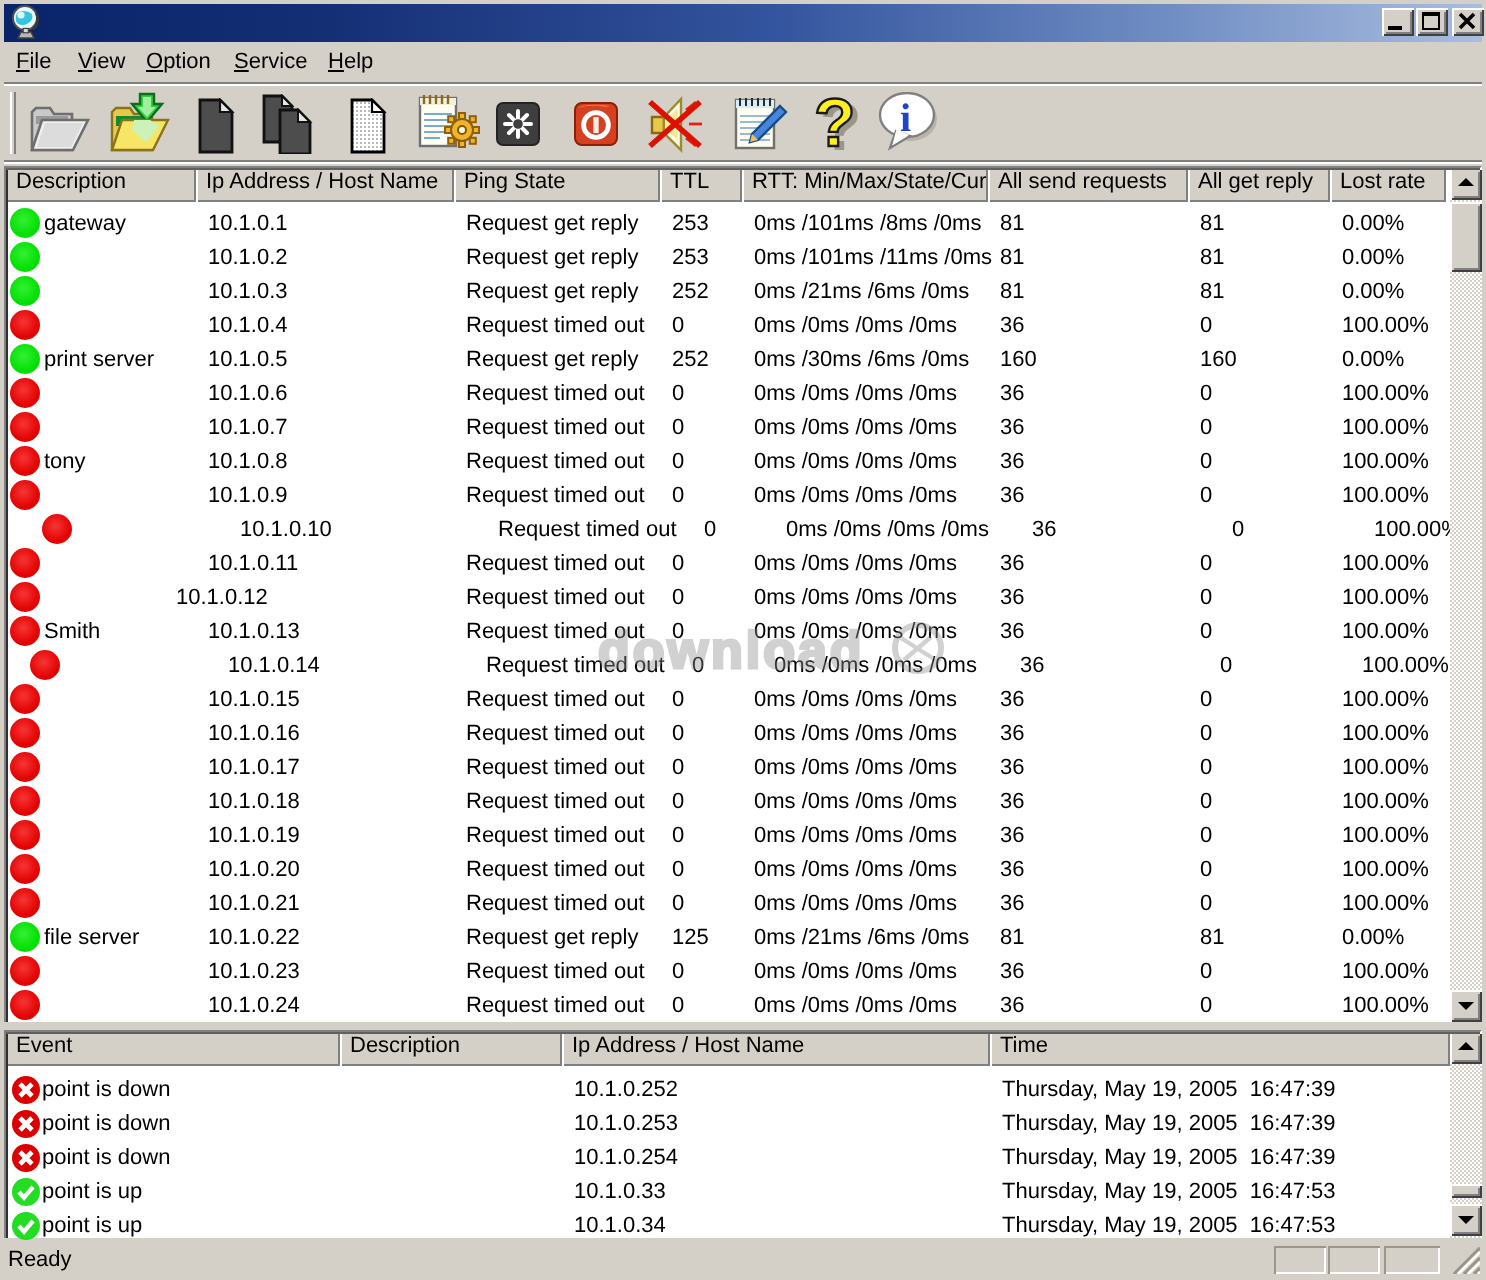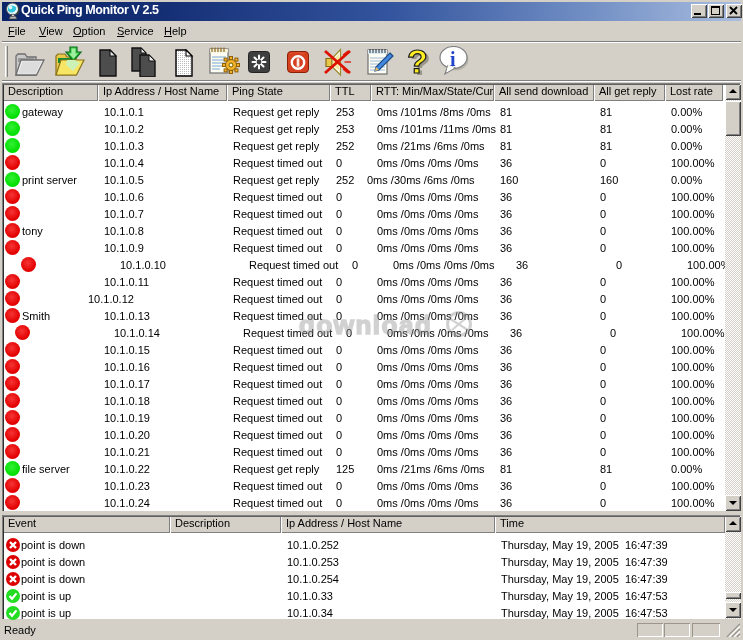--- a/index.html
+++ b/index.html
@@ -76,21 +76,20 @@
 
 <div class="titlebar">
   <svg class="appicon" style="position:absolute;left:2px;top:0px" width="17" height="18" viewBox="0 0 17 18">
     <circle cx="8.5" cy="7" r="6" fill="#e8fbfb" stroke="#505050" stroke-width="1"></circle>
     <path d="M5 4 Q9 2.5 12 5 Q13 8 9.5 10 Q5.5 11.5 4 8.5 Q3.5 5.5 5 4 Z" fill="#35c5dd"></path>
     <circle cx="6.5" cy="5.5" r="1.8" fill="#ffffff" opacity="0.85"></circle>
     <path d="M14.2 4.5 A7 7 0 0 1 12.5 12.8" fill="none" stroke="#383838" stroke-width="1.4"></path>
     <path d="M5 17 L13 17 L11.5 14 L6.5 14 Z" fill="#b8b8b8" stroke="#404040" stroke-width="0.8"></path>
     <rect x="7.6" y="12.2" width="2.6" height="2.2" fill="#d8d8d8" stroke="#404040" stroke-width="0.6"></rect>
   </svg>
-  <span class="title-text">Quick Ping Monitor V 2.5</span>
 </div>
 <div class="winbtn" style="left:691px">
     <div style="position:absolute;left:3px;top:9px;width:7px;height:2px;background:#000"></div>
   </div>
 <div class="winbtn" style="left:708px">
     <div style="position:absolute;left:3px;top:2px;width:9px;height:9px;border:1px solid #000;border-top-width:2px"></div>
   </div>
 <div class="winbtn" style="left:726px">
   <svg width="16" height="14" viewBox="0 0 16 14">
       <path d="M4 3 L11 10 M11 3 L4 10" stroke="#000" stroke-width="1.8"></path>
@@ -244,21 +243,21 @@
 
 <div class="lv lv1">
 <div class="darkL"></div>
     <div class="darkT"></div>
 <div class="hdrrow">
 <div class="hcell" style="left:0px;width:95px">Description</div>
 <div class="hcell" style="left:95px;width:129px">Ip Address / Host Name</div>
 <div class="hcell" style="left:224px;width:103px">Ping State</div>
 <div class="hcell" style="left:327px;width:41px">TTL</div>
 <div class="hcell" style="left:368px;width:123px">RTT: Min/Max/State/Cur</div>
-<div class="hcell" style="left:491px;width:100px">All send download</div>
+<div class="hcell" style="left:491px;width:100px">All send requests</div>
 <div class="hcell" style="left:591px;width:71px">All get reply</div>
 <div class="hcell" style="left:662px;width:58px">Lost rate</div>
 </div>
 <div class="rows" style="top:19px">
 <div class="row" style="top:0px;left:0;width:720px">
         <span class="led g"></span>
         <span class="cell" style="left:19px">gateway</span>
         <span class="cell" style="left:101px">10.1.0.1</span>
         <span class="cell" style="left:230px">Request get reply</span>
         <span class="cell" style="left:333px">253</span>
@@ -296,21 +295,21 @@
         <span class="cell" style="left:497px">36</span>
         <span class="cell" style="left:597px">0</span>
         <span class="cell" style="left:668px">100.00%</span>
       </div>
 <div class="row" style="top:68px;left:0;width:720px">
         <span class="led g"></span>
         <span class="cell" style="left:19px">print server</span>
         <span class="cell" style="left:101px">10.1.0.5</span>
         <span class="cell" style="left:230px">Request get reply</span>
         <span class="cell" style="left:333px">252</span>
-        <span class="cell" style="left:364px">0ms /30ms /6ms /0ms</span>
+        <span class="cell" style="left:374px">0ms /30ms /6ms /0ms</span>
         <span class="cell" style="left:497px">160</span>
         <span class="cell" style="left:597px">160</span>
         <span class="cell" style="left:668px">0.00%</span>
       </div>
 <div class="row" style="top:85px;left:0;width:720px">
         <span class="led r"></span>
         <span class="cell" style="left:101px">10.1.0.6</span>
         <span class="cell" style="left:230px">Request timed out</span>
         <span class="cell" style="left:333px">0</span>
         <span class="cell" style="left:374px">0ms /0ms /0ms /0ms</span>

